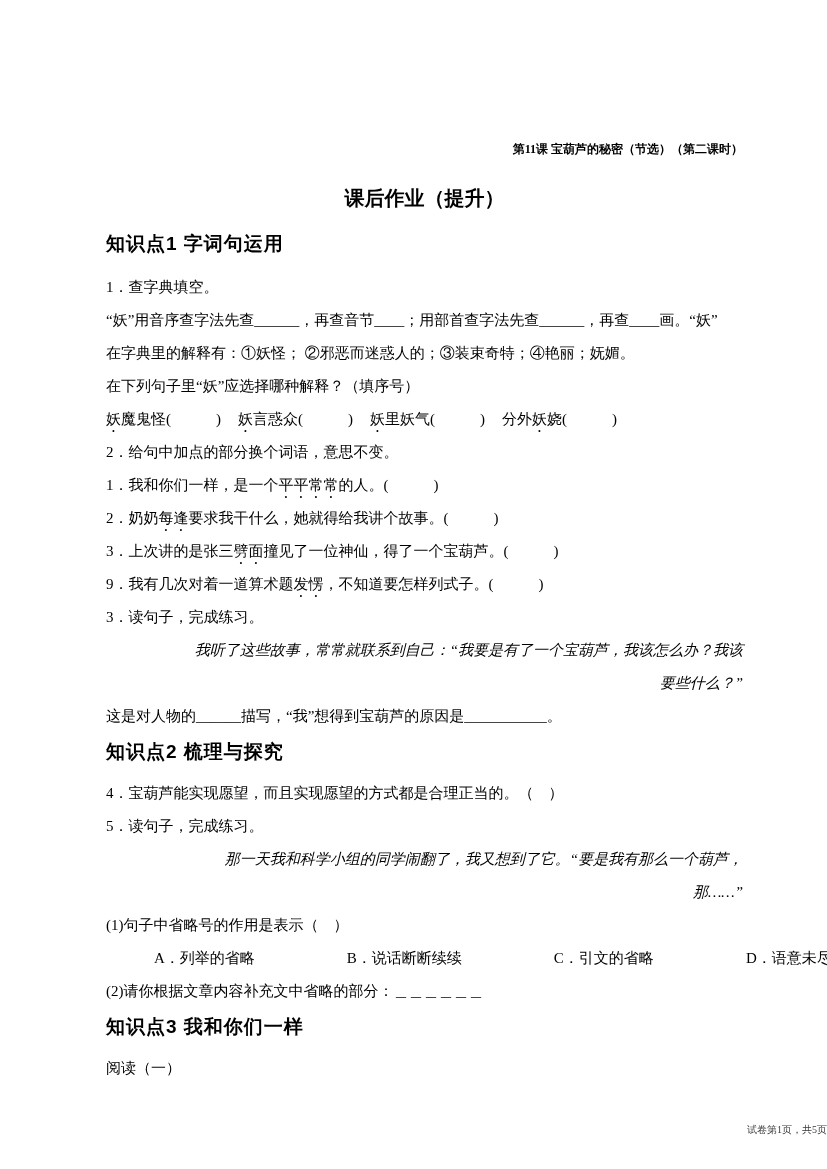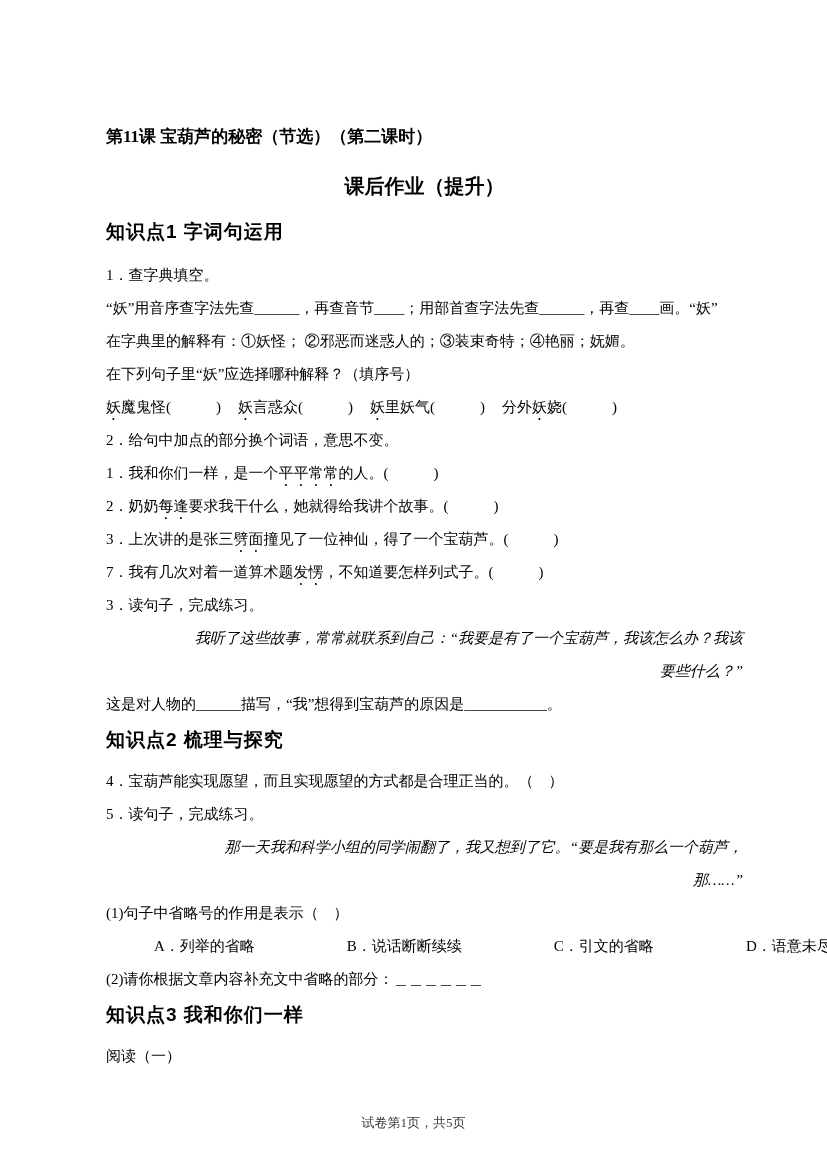--- a/index.html
+++ b/index.html
@@ -12,24 +12,24 @@
   }
   .sheet {
     position: relative;
     width: 827px; height: 1169px;
     background: #ffffff;
   }
   .content {
     padding: 122px 84px 0 106px;
   }
   h1.doc-title {
-    font-size: 17px; line-height: 30px;
+    font-size: 12px; line-height: 30px;
     font-weight: bold;
-    text-align: left;
-    margin: 0 0 19px 0;
+    text-align: right;
+    margin: 12px 0 19px 0;
   }
   h2.doc-subtitle {
     font-size: 20px; line-height: 30px;
     font-weight: bold;
     text-align: center;
     margin: 0 0 16px 0;
   }
   h3.kp-heading {
     font-family: "Liberation Sans", sans-serif;
     font-size: 19px; line-height: 30px;
@@ -53,24 +53,24 @@
     -webkit-text-emphasis-position: under right;
     text-emphasis: filled dot #000;
     text-emphasis-position: under right;
   }
   .phrase { margin-right: 17px; }
   .phrase:last-child { margin-right: 16px; }
   .option { margin-right: 44px; margin-left: 48px; }
   .option:last-child { margin-right: 0; }
   .footer {
     position: absolute;
-    left: 0; bottom: 37px;
+    left: 0; bottom: 30px;
     width: 100%;
-    text-align: center;
-    font-size: 13px; line-height: 18px;
+    text-align: right;
+    font-size: 10px; line-height: 18px;
     color: #3a3a3a;
   }
 </style>
 </head>
 <body>
 
 <div class="sheet">
   <div class="content">
 
     <h1 class="doc-title">第11课 宝葫芦的秘密（节选）（第二课时）</h1>
@@ -85,21 +85,21 @@
 
     <p class="line">
       <span class="phrase"><span></span><span class="em-dot">妖</span><span>魔鬼怪(　　　)</span></span><span class="phrase"><span></span><span class="em-dot">妖</span><span>言惑众(　　　)</span></span><span class="phrase"><span></span><span class="em-dot">妖</span><span>里妖气(　　　)</span></span><span class="phrase"><span>分外</span><span class="em-dot">妖</span><span>娆(　　　)</span></span>
     </p>
 
     <p class="line">2．给句中加点的部分换个词语，意思不变。</p>
 
     <p class="line"><span>1．我和你们一样，是一个</span><span class="em-dot">平平常常</span><span>的人。(　　　)</span></p>
     <p class="line"><span>2．奶奶</span><span class="em-dot">每逢</span><span>要求我干什么，她就得给我讲个故事。(　　　)</span></p>
     <p class="line"><span>3．上次讲的是张三</span><span class="em-dot">劈面</span><span>撞见了一位神仙，得了一个宝葫芦。(　　　)</span></p>
-    <p class="line"><span>7．我有几次对着一道算术题</span><span class="em-dot">发愣</span><span>，不知道要怎样列式子。(　　　)</span></p>
+    <p class="line"><span>9．我有几次对着一道算术题</span><span class="em-dot">发愣</span><span>，不知道要怎样列式子。(　　　)</span></p>
 
     <p class="line">3．读句子，完成练习。</p>
     <p class="line kaiti indent2">我听了这些故事，常常就联系到自己：“我要是有了一个宝葫芦，我该怎么办？我该</p>
     <p class="line kaiti">要些什么？”</p>
     <p class="line">这是对人物的______描写，“我”想得到宝葫芦的原因是___________。</p>
 
     <h3 class="kp-heading later">知识点2 梳理与探究</h3>
 
     <p class="line">4．宝葫芦能实现愿望，而且实现愿望的方式都是合理正当的。（　）</p>
     <p class="line">5．读句子，完成练习。</p>

